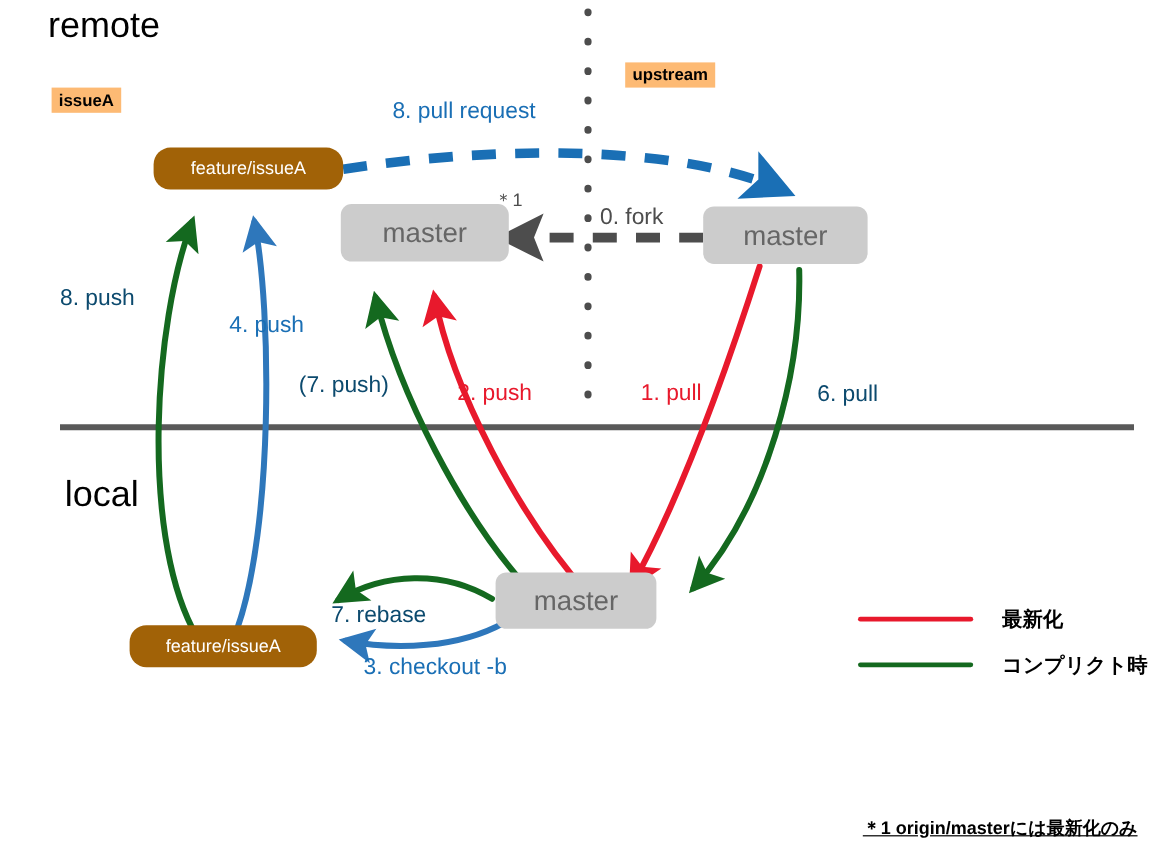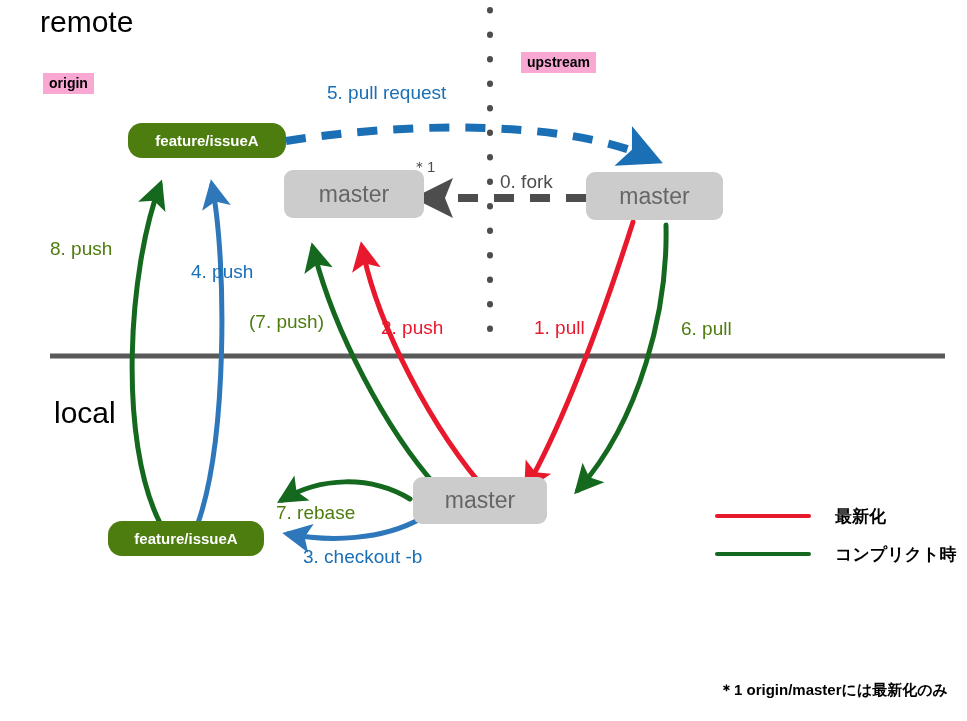--- a/index.html
+++ b/index.html
@@ -27,55 +27,55 @@
   .node {
     position: absolute;
     display: flex;
     align-items: center;
     justify-content: center;
     border-radius: 10px;
     box-sizing: border-box;
     white-space: nowrap;
   }
   .node-blue {
-    background: #4d7c0f;
+    background: #a16207;
     color: #ffffff;
-    font-weight: bold;
+    font-weight: normal;
     font-size: 15px;
     border-radius: 14px;
   }
   .node-gray {
     background: #cccccc;
     color: #666666;
     font-size: 23px;
     border-radius: 9px;
   }
   .tag {
     position: absolute;
-    background: #f9a8d4;
+    background: #fdba74;
     color: #000000;
     font-weight: bold;
     font-size: 14px;
     padding: 2px 6px 3px 6px;
     white-space: nowrap;
   }
   .zone-label {
     position: absolute;
     color: #000000;
     font-size: 30px;
     white-space: nowrap;
   }
   .edge-label {
     position: absolute;
     font-size: 19px;
     white-space: nowrap;
   }
   .lbl-red { color: #e8192c; margin-top: 20px; }
   .lbl-blue { color: #1a6fb5; }
-  .lbl-green { color: #4d7c0f; }
+  .lbl-green { color: #0c4a6e; }
   .lbl-gray { color: #4d4d4d; }
   .footnote-mark {
     position: absolute;
     color: #4d4d4d;
     font-size: 15px;
     white-space: nowrap;
   }
   .legend {
     position: absolute;
   }
@@ -149,36 +149,36 @@
     <path d="M 666 225 C 668 310, 640 420, 578 490" fill="none" stroke="#14691f" stroke-width="5" stroke-linecap="round" marker-end="url(#ah-green)"></path>
 
     <path d="M 410 499 C 370 475, 320 477, 282 500" fill="none" stroke="#14691f" stroke-width="5" stroke-linecap="round" marker-end="url(#ah-green)"></path>
 
     <path d="M 420 519 C 382 540, 330 542, 288 534" fill="none" stroke="#2e77bb" stroke-width="5" stroke-linecap="round" marker-end="url(#ah-blue)"></path>
   </svg>
 
   <div class="zone-label" style="left:40px; top:5px;">remote</div>
   <div class="zone-label" style="left:54px; top:368px;margin-top:28px;">local</div>
 
-  <div class="tag" style="left:43px; top:73px;">origin</div>
+  <div class="tag" style="left:43px; top:73px;">issueA</div>
   <div class="tag" style="left:521px; top:52px;">upstream</div>
 
   <div class="node node-blue" style="left:128px; top:123px; width:158px; height:35px;">feature/issueA</div>
 
   <div class="node node-gray" style="left:284px; top:170px; width:140px; height:48px;">master</div>
 
   <div class="node node-gray" style="left:586px; top:172px; width:137px; height:48px;">master</div>
 
   <div class="node node-blue" style="left:108px; top:521px; width:156px; height:35px;">feature/issueA</div>
 
   <div class="node node-gray" style="left:413px; top:477px; width:134px; height:47px;">master</div>
 
   <div class="footnote-mark" style="left:412px; top:158px;">＊1</div>
 
-  <div class="edge-label lbl-blue" style="left:327px; top:82px;">5. pull request</div>
+  <div class="edge-label lbl-blue" style="left:327px; top:82px;">8. pull request</div>
 
   <div class="edge-label lbl-gray" style="left:500px; top:171px;">0. fork</div>
 
   <div class="edge-label lbl-green" style="left:50px; top:238px;">8. push</div>
 
   <div class="edge-label lbl-blue" style="left:151px; top:261px;margin-left:40px;">4. push</div>
 
   <div class="edge-label lbl-green" style="left:249px; top:311px;">(7. push)</div>
 
   <div class="edge-label lbl-red" style="left:381px; top:297px;">2. push</div>
@@ -195,15 +195,15 @@
     <div class="legend-row">
       <span class="legend-swatch" style="background:#e8192c;"></span>
       <span class="legend-text">最新化</span>
     </div>
     <div class="legend-row">
       <span class="legend-swatch" style="background:#14691f;"></span>
       <span class="legend-text">コンプリクト時</span>
     </div>
   </div>
 
-  <div class="footnote" style="left:719px; top:681px;">＊1 origin/masterには最新化のみ</div>
+  <div class="footnote" style="left:719px; top:681px;text-decoration:underline;">＊1 origin/masterには最新化のみ</div>
 
 </div>
 
 </body></html>

